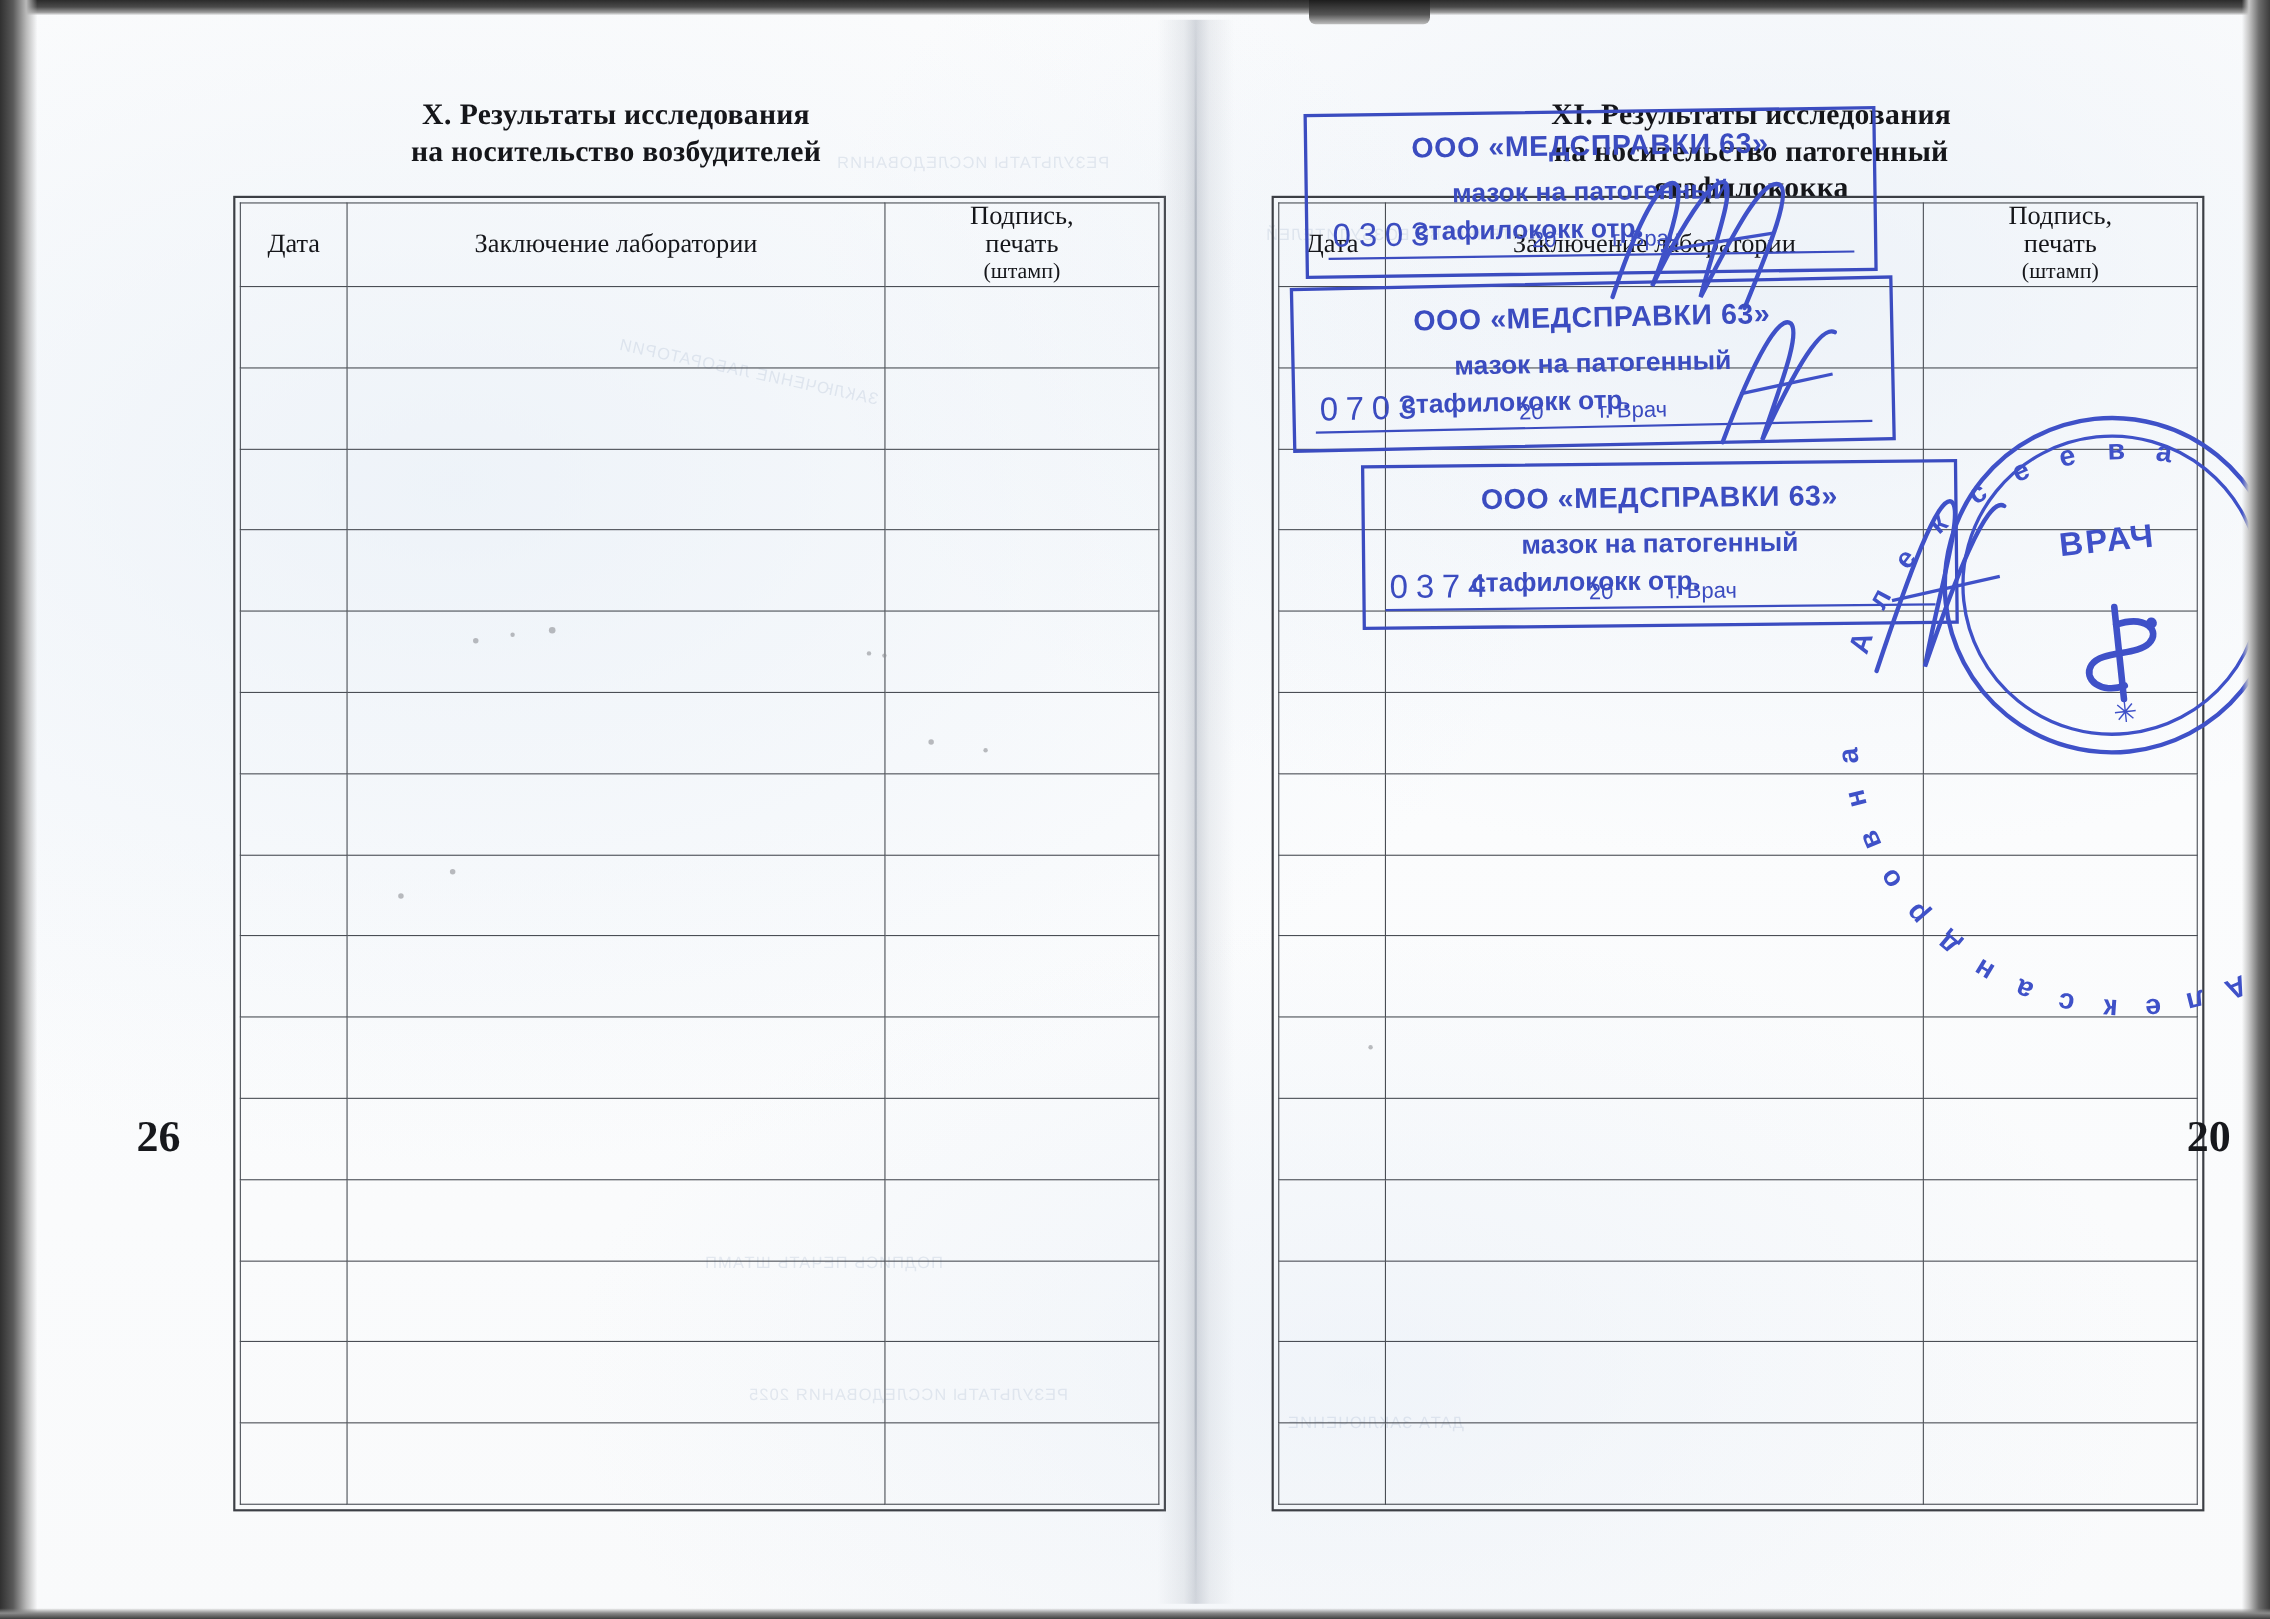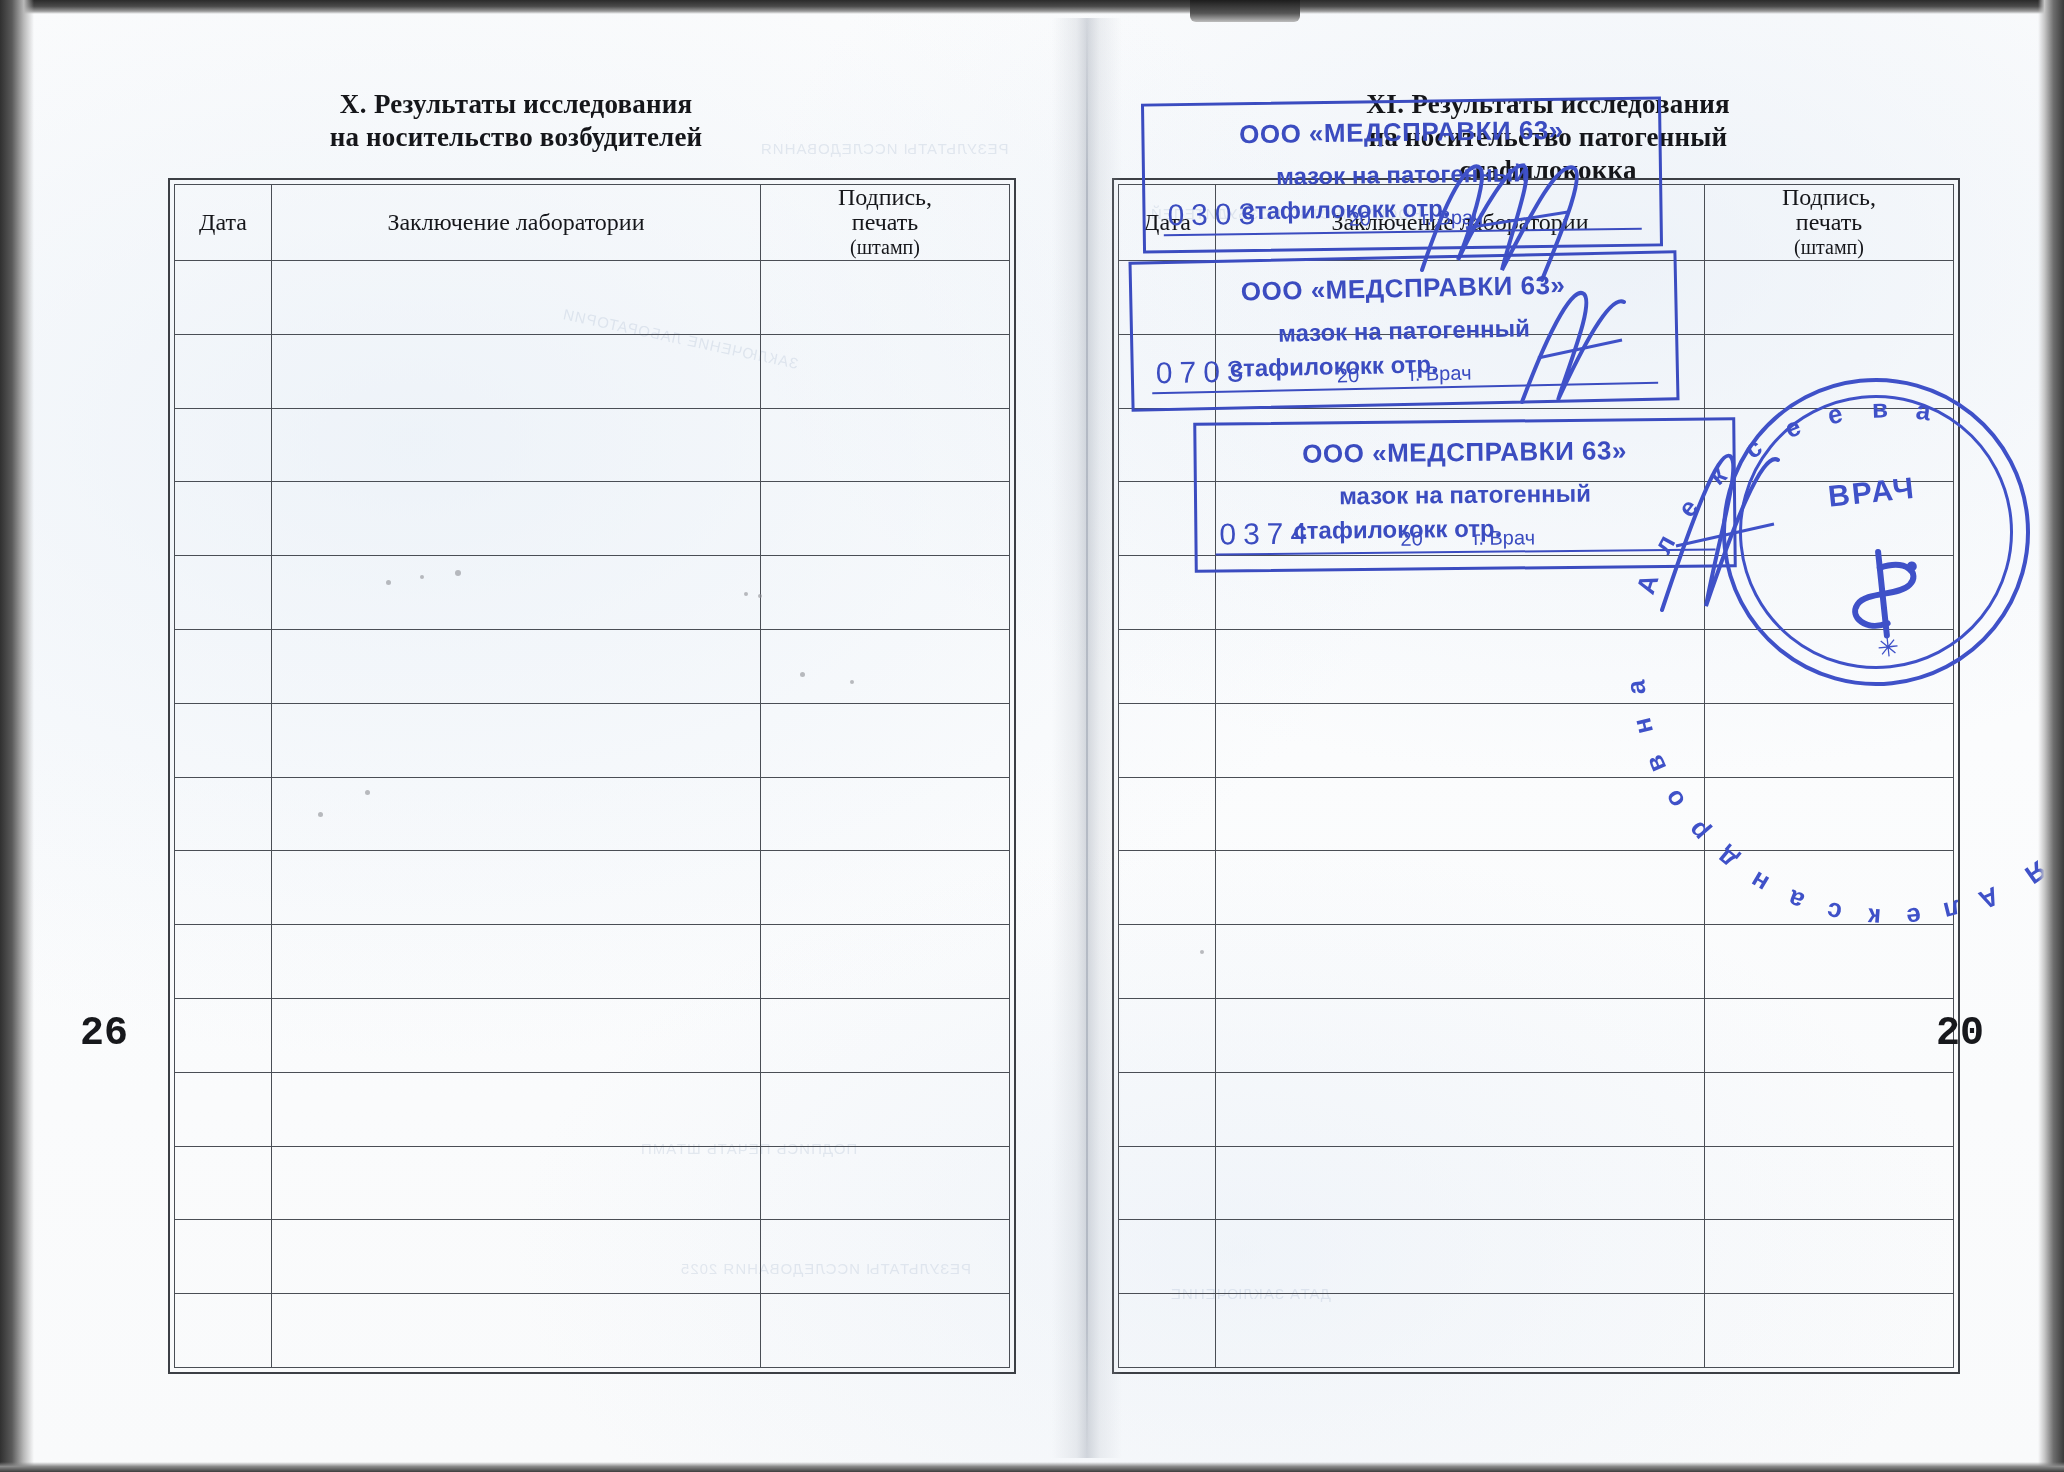--- a/index.html
+++ b/index.html
@@ -71,20 +71,21 @@
     transform: scaleX(-1);
     pointer-events:none;
   }
 
   
   .half {
     position: absolute;
     top: 0;
     width: 1032px;
     height: 1116px;
+    margin-left: 44px;
   }
   .half.left  { left: 0; }
   .half.right { left: 1032px; }
 
   .heading {
     position: absolute;
     left: 0; right: 0;
     text-align: center;
     font-weight: bold;
     font-size: 27px;
@@ -124,21 +125,21 @@
   th.c-date { width: 96px; }
   th.c-sign { width: 248px; }
   .small-sub { font-size: 20px; display:block; }
   tbody tr { height: 56px; }
 
   .folio {
     position: absolute;
     font-size: 40px;
     font-weight: bold;
     color: #17181c;
-    font-family: Liberation Mono, monospace;
+    font-family: Liberation Serif, serif;
   }
 
   
   .stamp {
     position: absolute;
     border: 3px solid #3b4cc0;
     color: #3b4cc0;
     font-family: "Liberation Sans", sans-serif;
     box-sizing: border-box;
     background: rgba(255,255,255,0.0);

